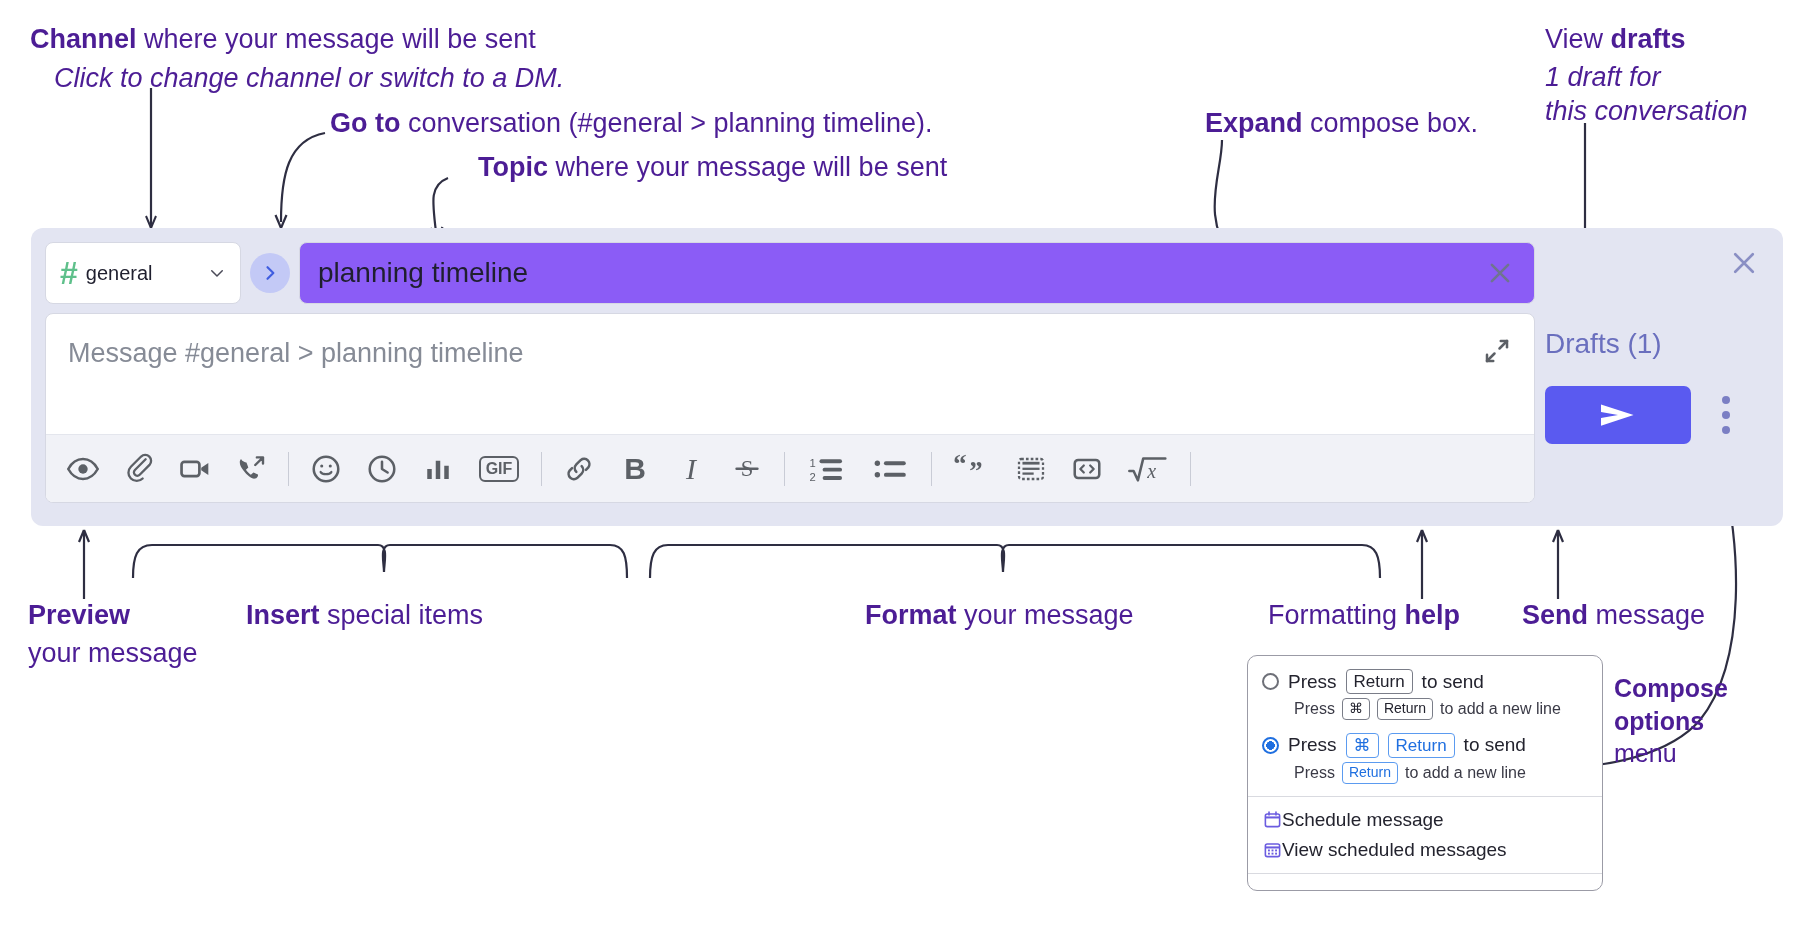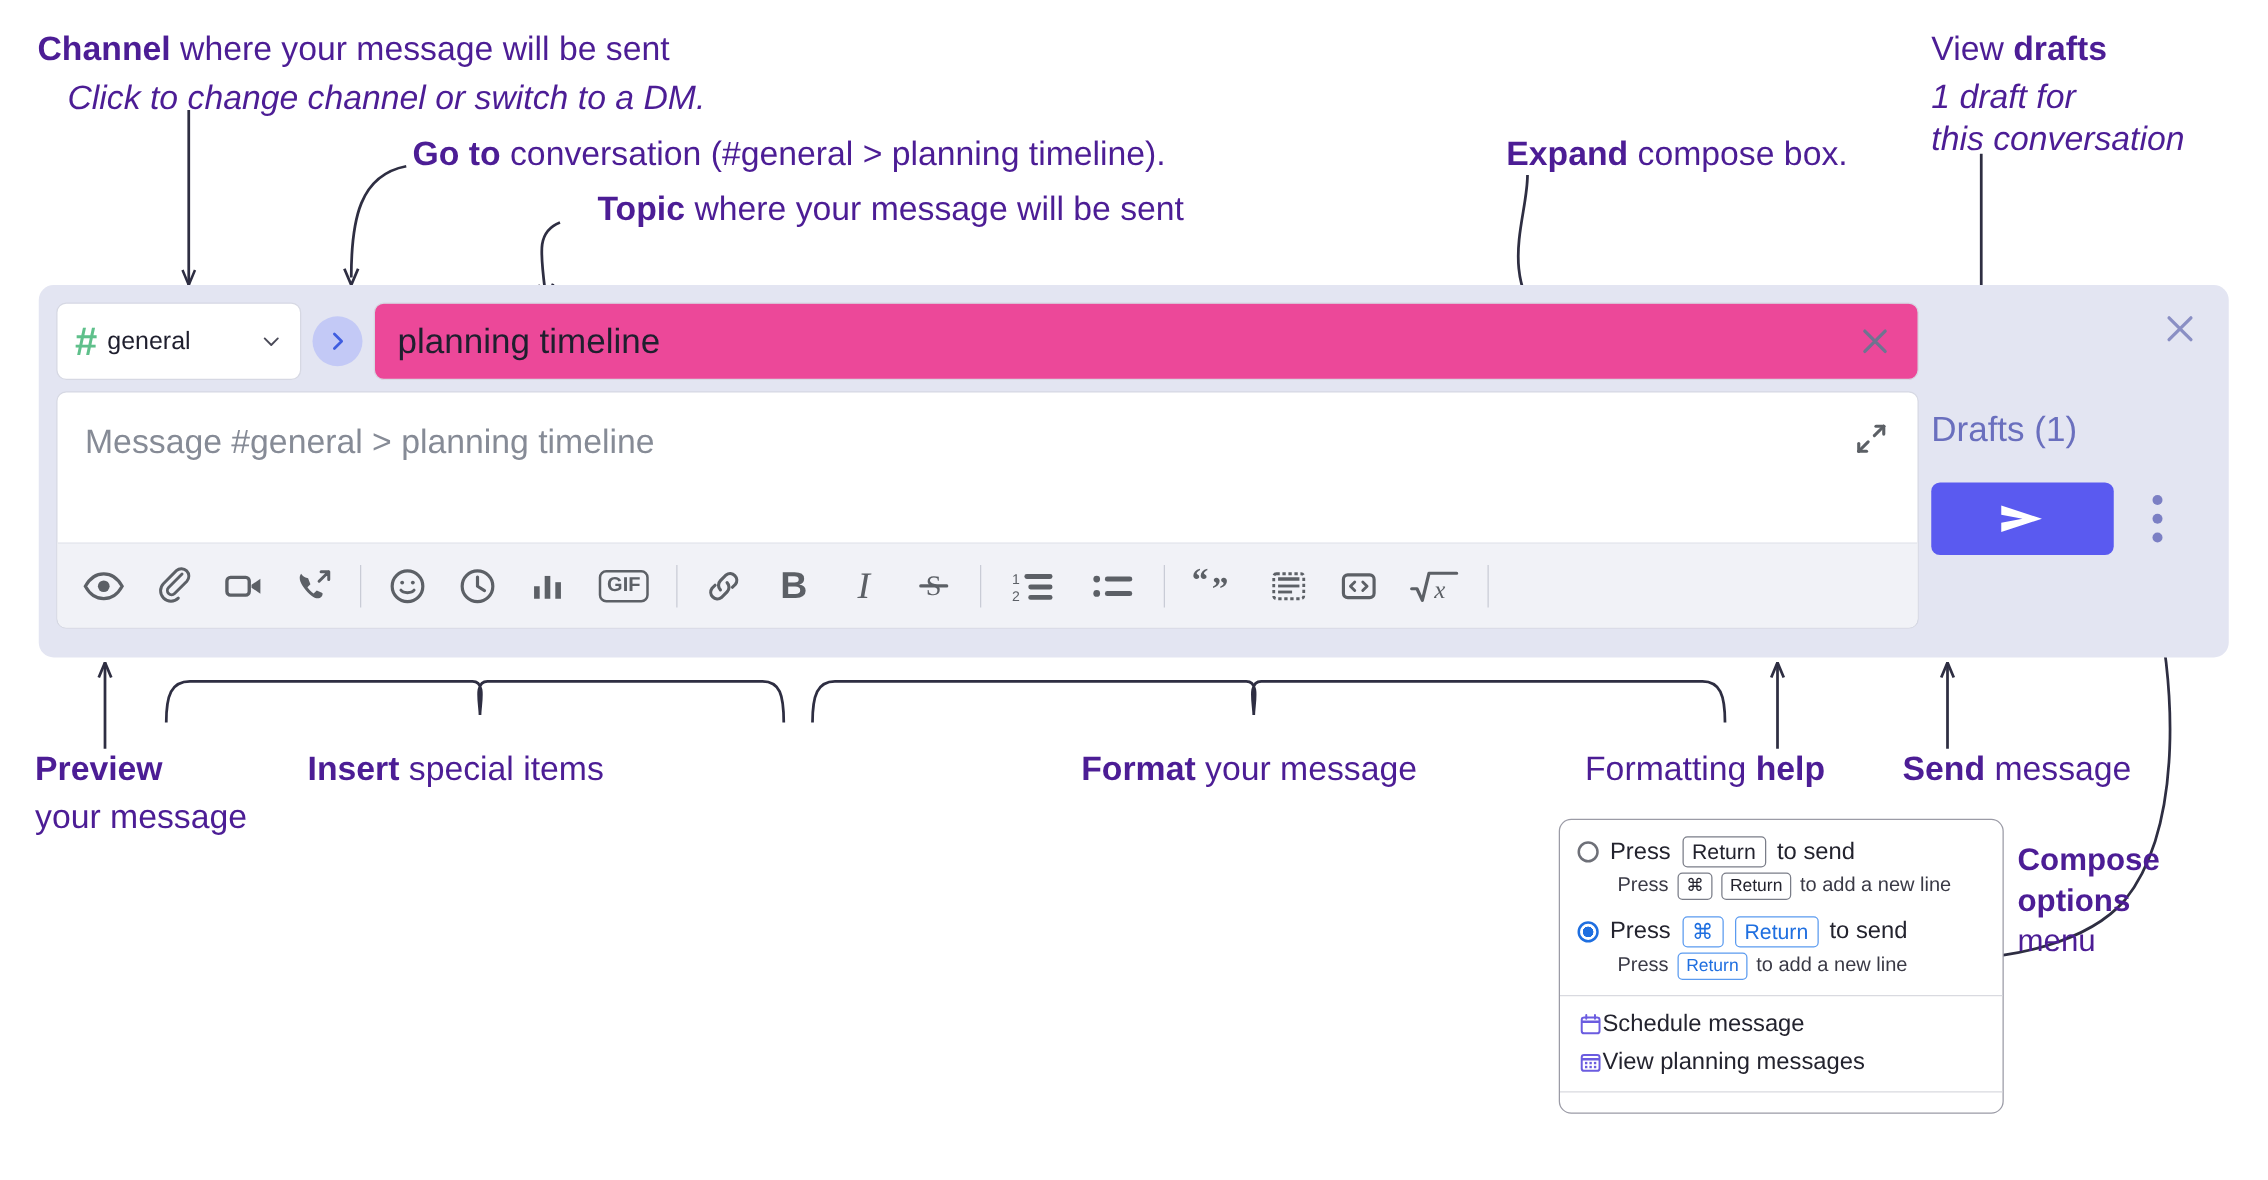--- a/index.html
+++ b/index.html
@@ -40,21 +40,21 @@
   .hash{color:#5fc08b;font-size:32px;font-weight:700;line-height:1;letter-spacing:-1px;}
   .chan-name{font-size:20px;color:#1f1f2e;flex:1;}
   .chev{width:18px;height:18px;}
 
   .goto-btn{
     width:40px;height:40px;border-radius:50%;background:#c3c9f6;
     display:flex;align-items:center;justify-content:center;margin:0 9px;cursor:pointer;flex:none;
   }
 
   .topic-field{
-    flex:1;height:62px;background:#ec4899;border:1px solid #d6d8e3;border-radius:8px;
+    flex:1;height:62px;background:#8b5cf6;border:1px solid #d6d8e3;border-radius:8px;
     display:flex;align-items:center;padding:0 16px 0 18px;box-sizing:border-box;
   }
   .topic-text{flex:1;font-size:28px;color:#1f1f2e;}
   .topic-clear{width:36px;height:36px;display:flex;align-items:center;justify-content:center;cursor:pointer;}
 
   .msgbox{
     margin-top:9px;width:100%;height:190px;background:#fff;border:1px solid #d6d8e3;
     border-radius:8px;box-sizing:border-box;position:relative;overflow:hidden;
   }
   .placeholder{position:absolute;left:22px;top:24px;font-size:27px;color:#868b96;}
@@ -473,20 +473,20 @@
           <g fill="#6b5ce0">
             <rect x="6.3" y="12" width="2.4" height="2.4"></rect>
               <rect x="10.8" y="12" width="2.4" height="2.4"></rect>
               <rect x="15.3" y="12" width="2.4" height="2.4"></rect>
             <rect x="6.3" y="16" width="2.4" height="2.4"></rect>
               <rect x="10.8" y="16" width="2.4" height="2.4"></rect>
               <rect x="15.3" y="16" width="2.4" height="2.4"></rect>
           </g>
         </svg>
       </span>
-      <span class="mtxt">View planning messages</span>
+      <span class="mtxt">View scheduled messages</span>
     </div>
 
     <div class="mdiv"></div>
 
   </div>
 
 </div>
 
 </body></html>

